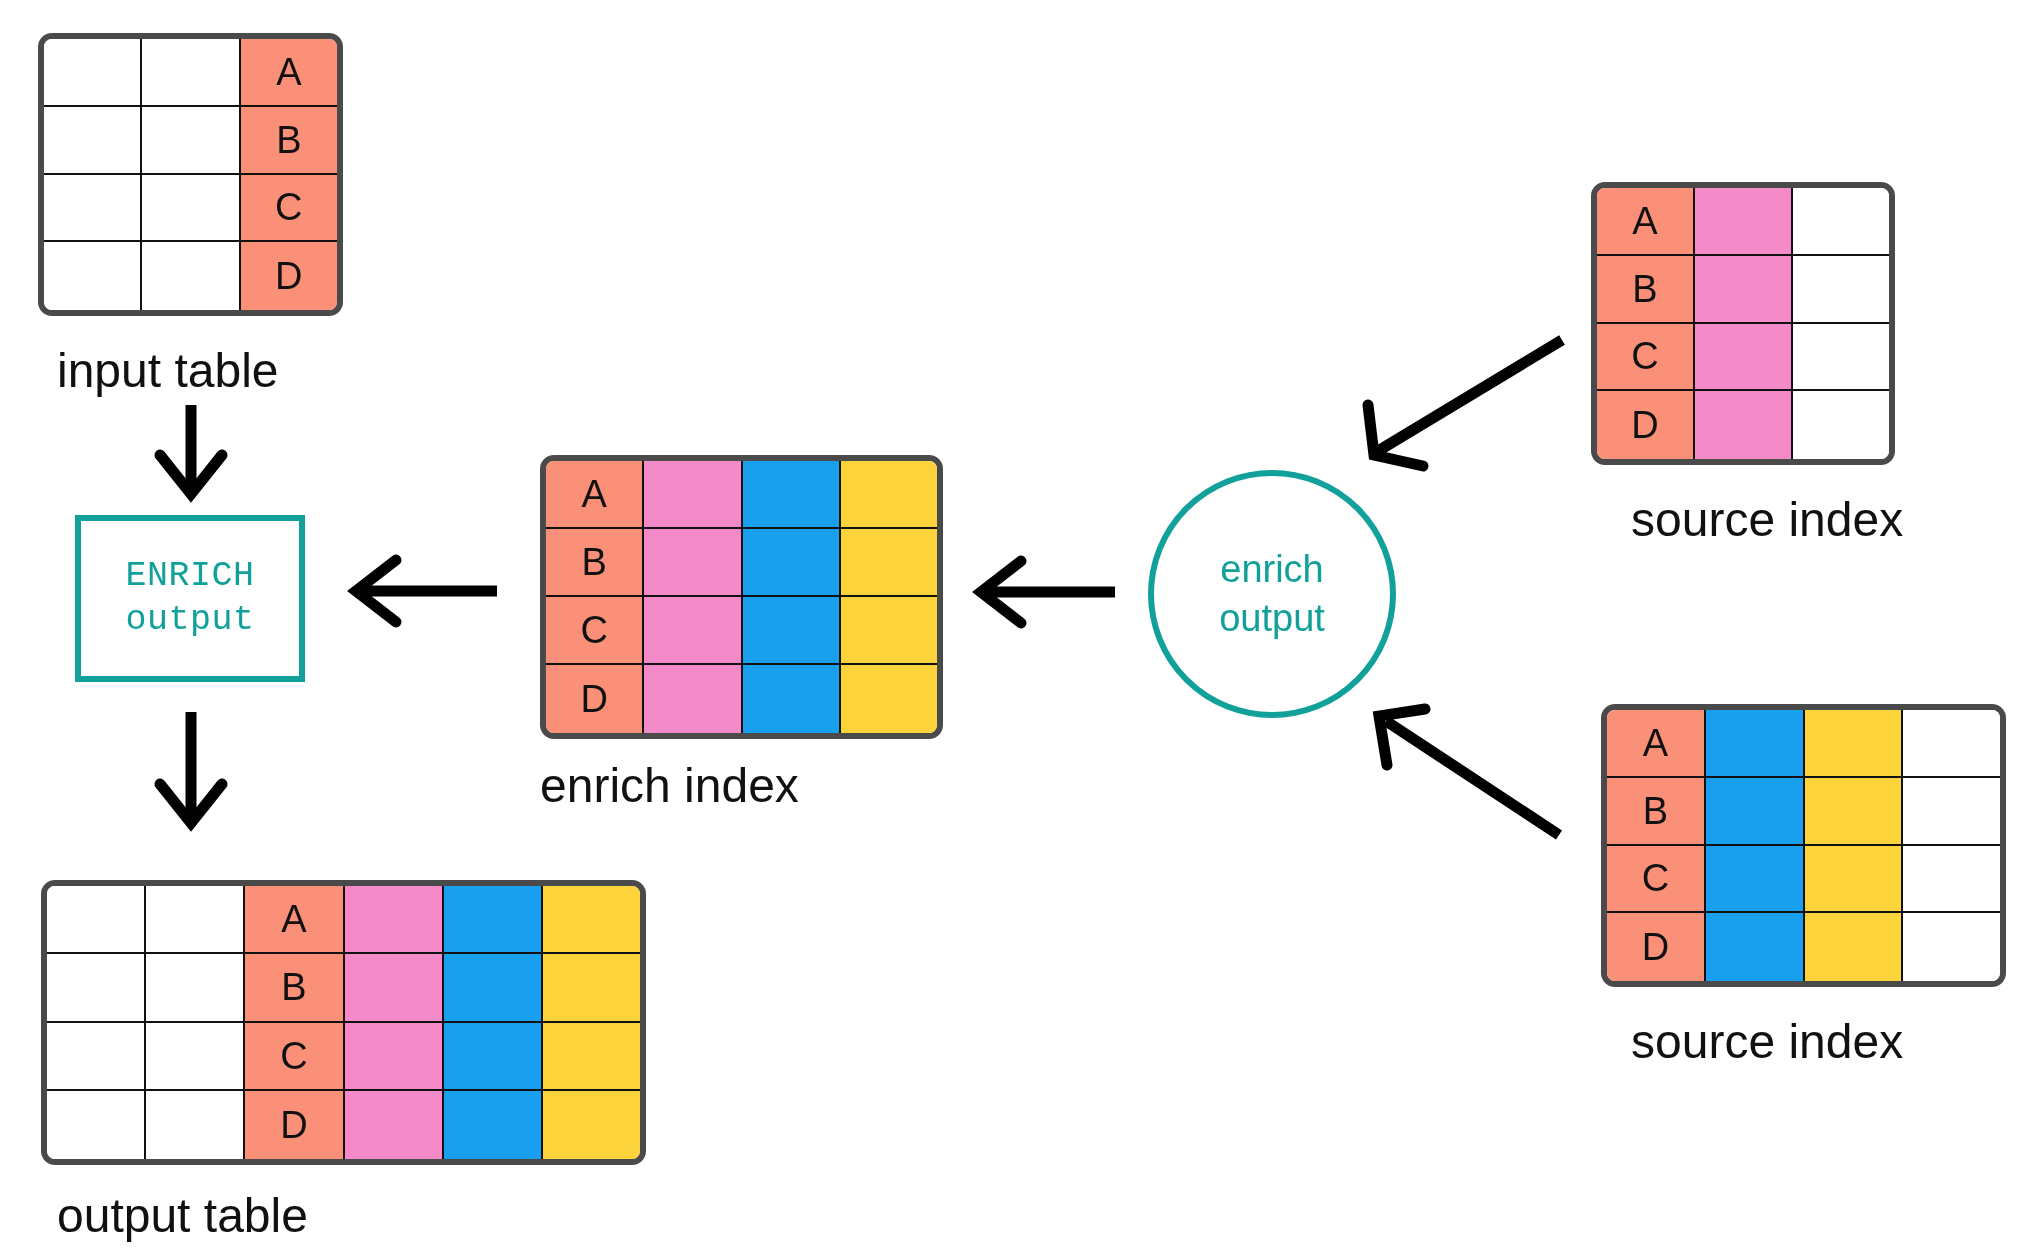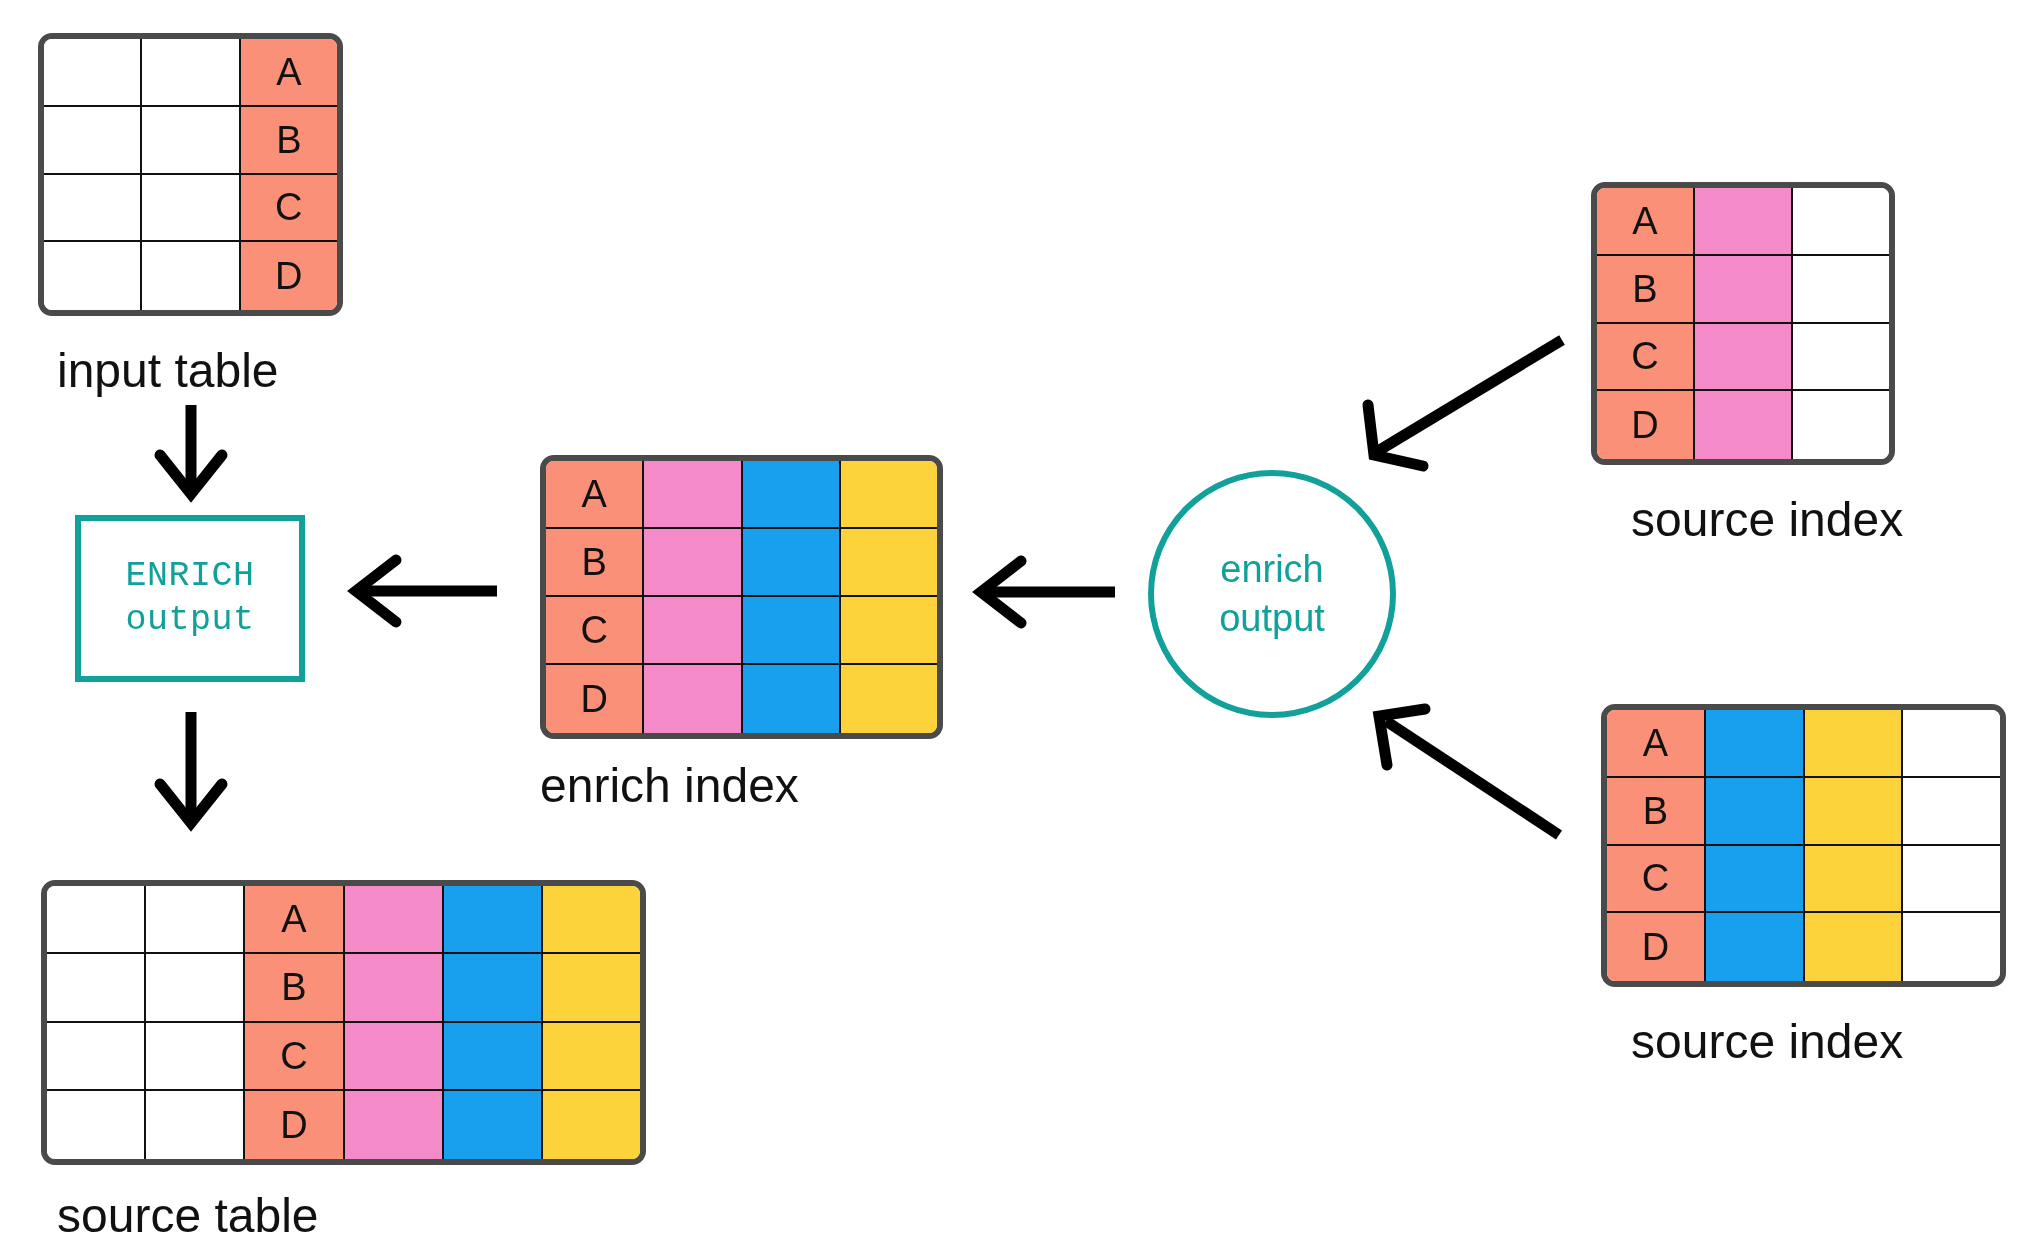--- a/index.html
+++ b/index.html
@@ -169,21 +169,21 @@
       </div>
       <div class="trow">
         <div class="tcell c-white"></div>
         <div class="tcell c-white"></div>
         <div class="tcell c-orange">D</div>
         <div class="tcell c-pink"></div>
         <div class="tcell c-blue"></div>
         <div class="tcell c-yellow"></div>
       </div>
     </div>
-  <div class="caption" id="output-table-caption" style="left:57px; top:1192px;">source table</div>
+  <div class="caption" id="output-table-caption" style="left:57px; top:1192px;">output table</div>
 
   <div class="tbl" id="enrich-index" style="left:540px; top:455px; width:403px; height:284px;">
       <div class="trow">
         <div class="tcell c-orange">A</div>
         <div class="tcell c-pink"></div>
         <div class="tcell c-blue"></div>
         <div class="tcell c-yellow"></div>
       </div>
       <div class="trow">
         <div class="tcell c-orange">B</div>

